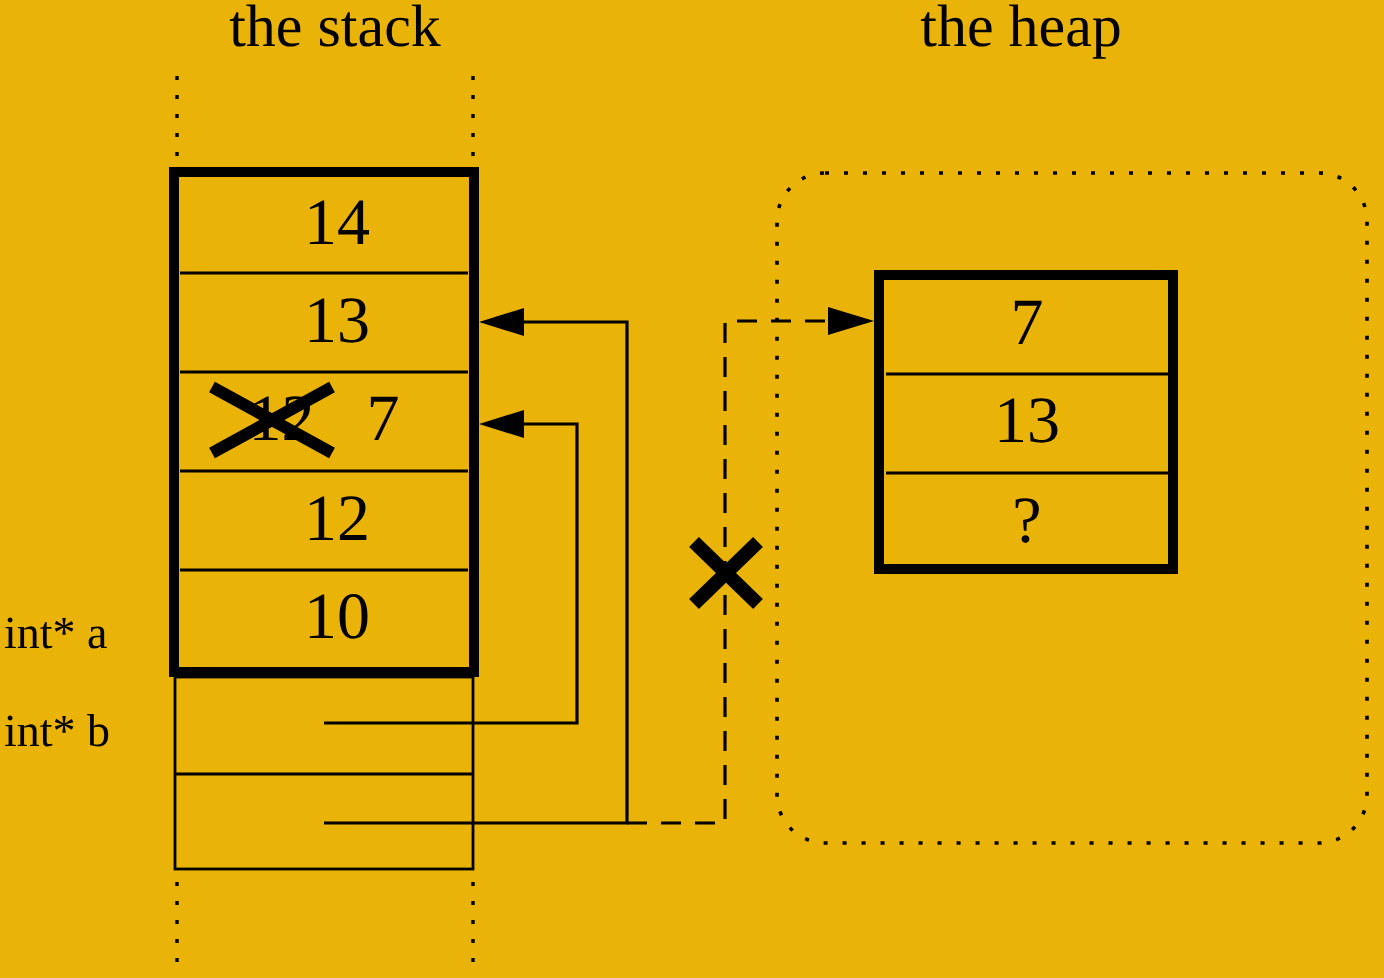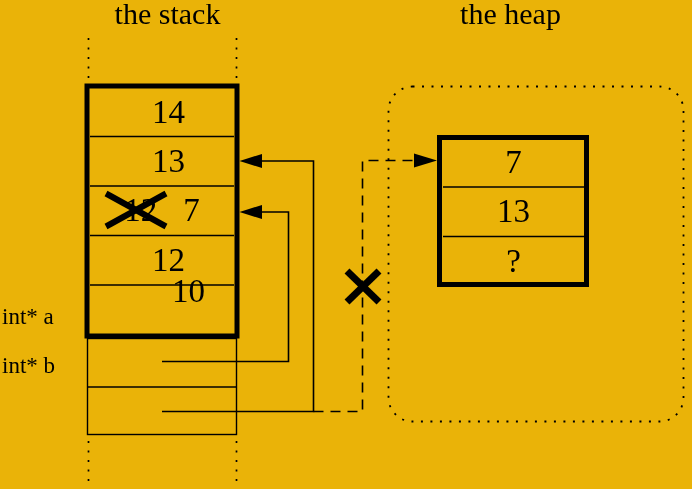--- a/index.html
+++ b/index.html
@@ -14,21 +14,21 @@
   .title { font-size:30px; width:161px; text-align:center; top:-2px; height:32px; line-height:32px; }
   .stack-title { left:87px; }
   .heap-title  { left:430px; }
   .scell {
     position:absolute; left:89px; width:96px; height:49px;
     line-height:49px; text-align:right; font-size:33px;
   }
   .scell.r0 { top:88px; }
   .scell.r1 { top:137px; }
   .scell.r3 { top:236px; }
-  .scell.r4 { top:267px;margin-left:20px; }
+  .scell.r4 { top:285px; }
   .scell-crossed {
     position:absolute; left:89px; top:186px; width:146px; height:49px;
     display:flex; align-items:center; justify-content:center; gap:26px;
     font-size:33px;
   }
   .hcell {
     position:absolute; left:442px; width:143px; height:49px;
     line-height:49px; text-align:center; font-size:33px;
   }
   .hcell.r0 { top:138px; }

